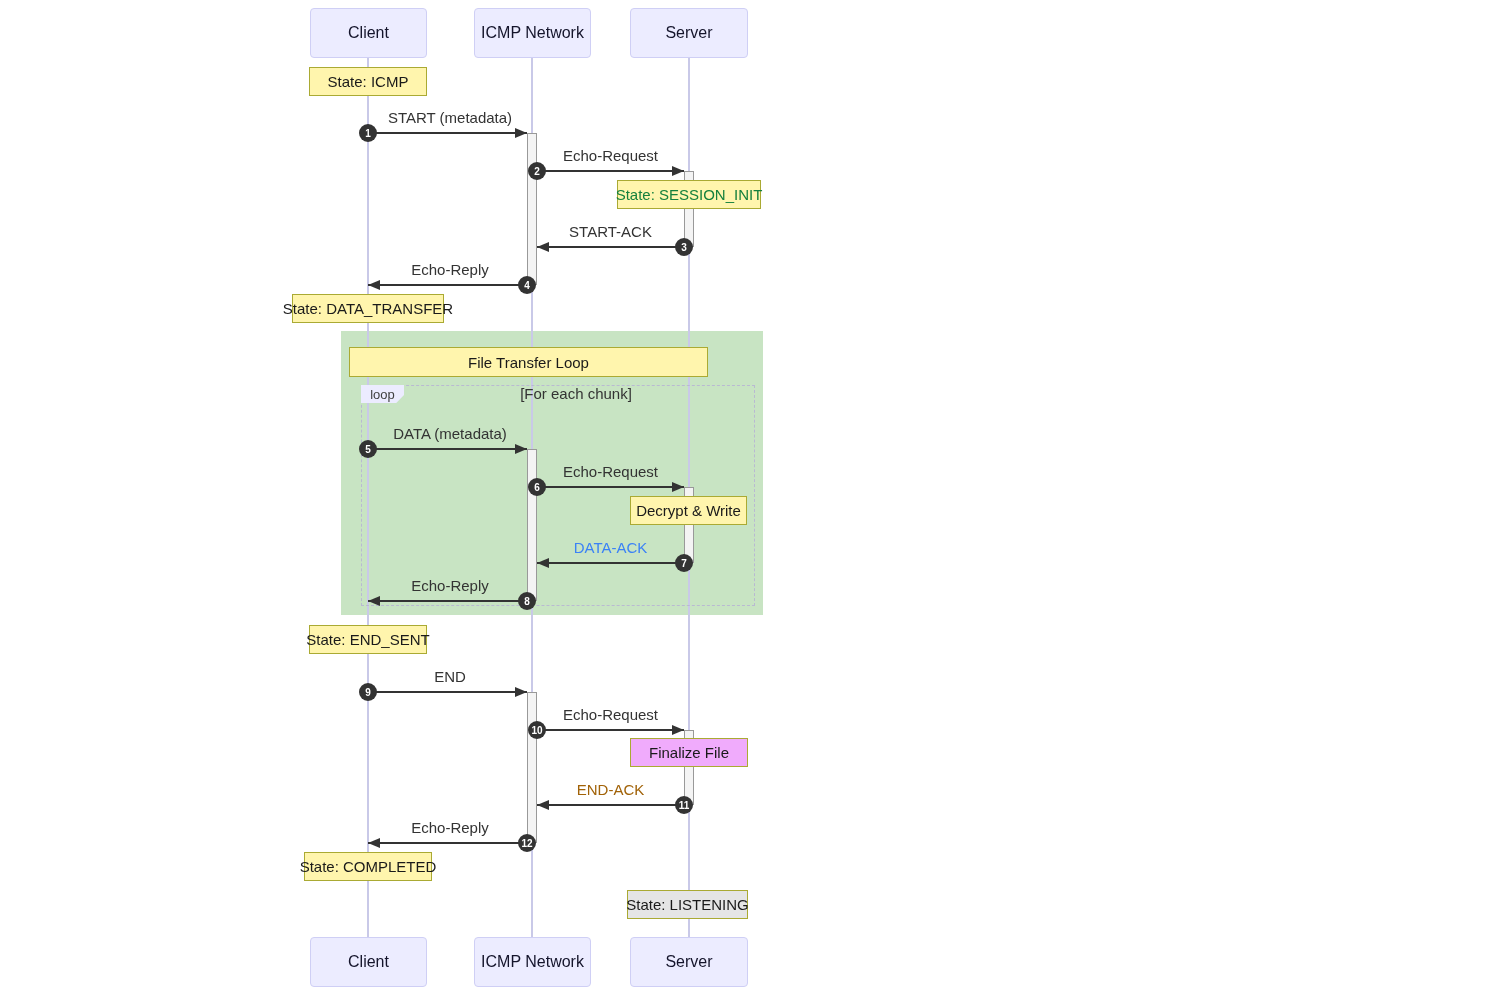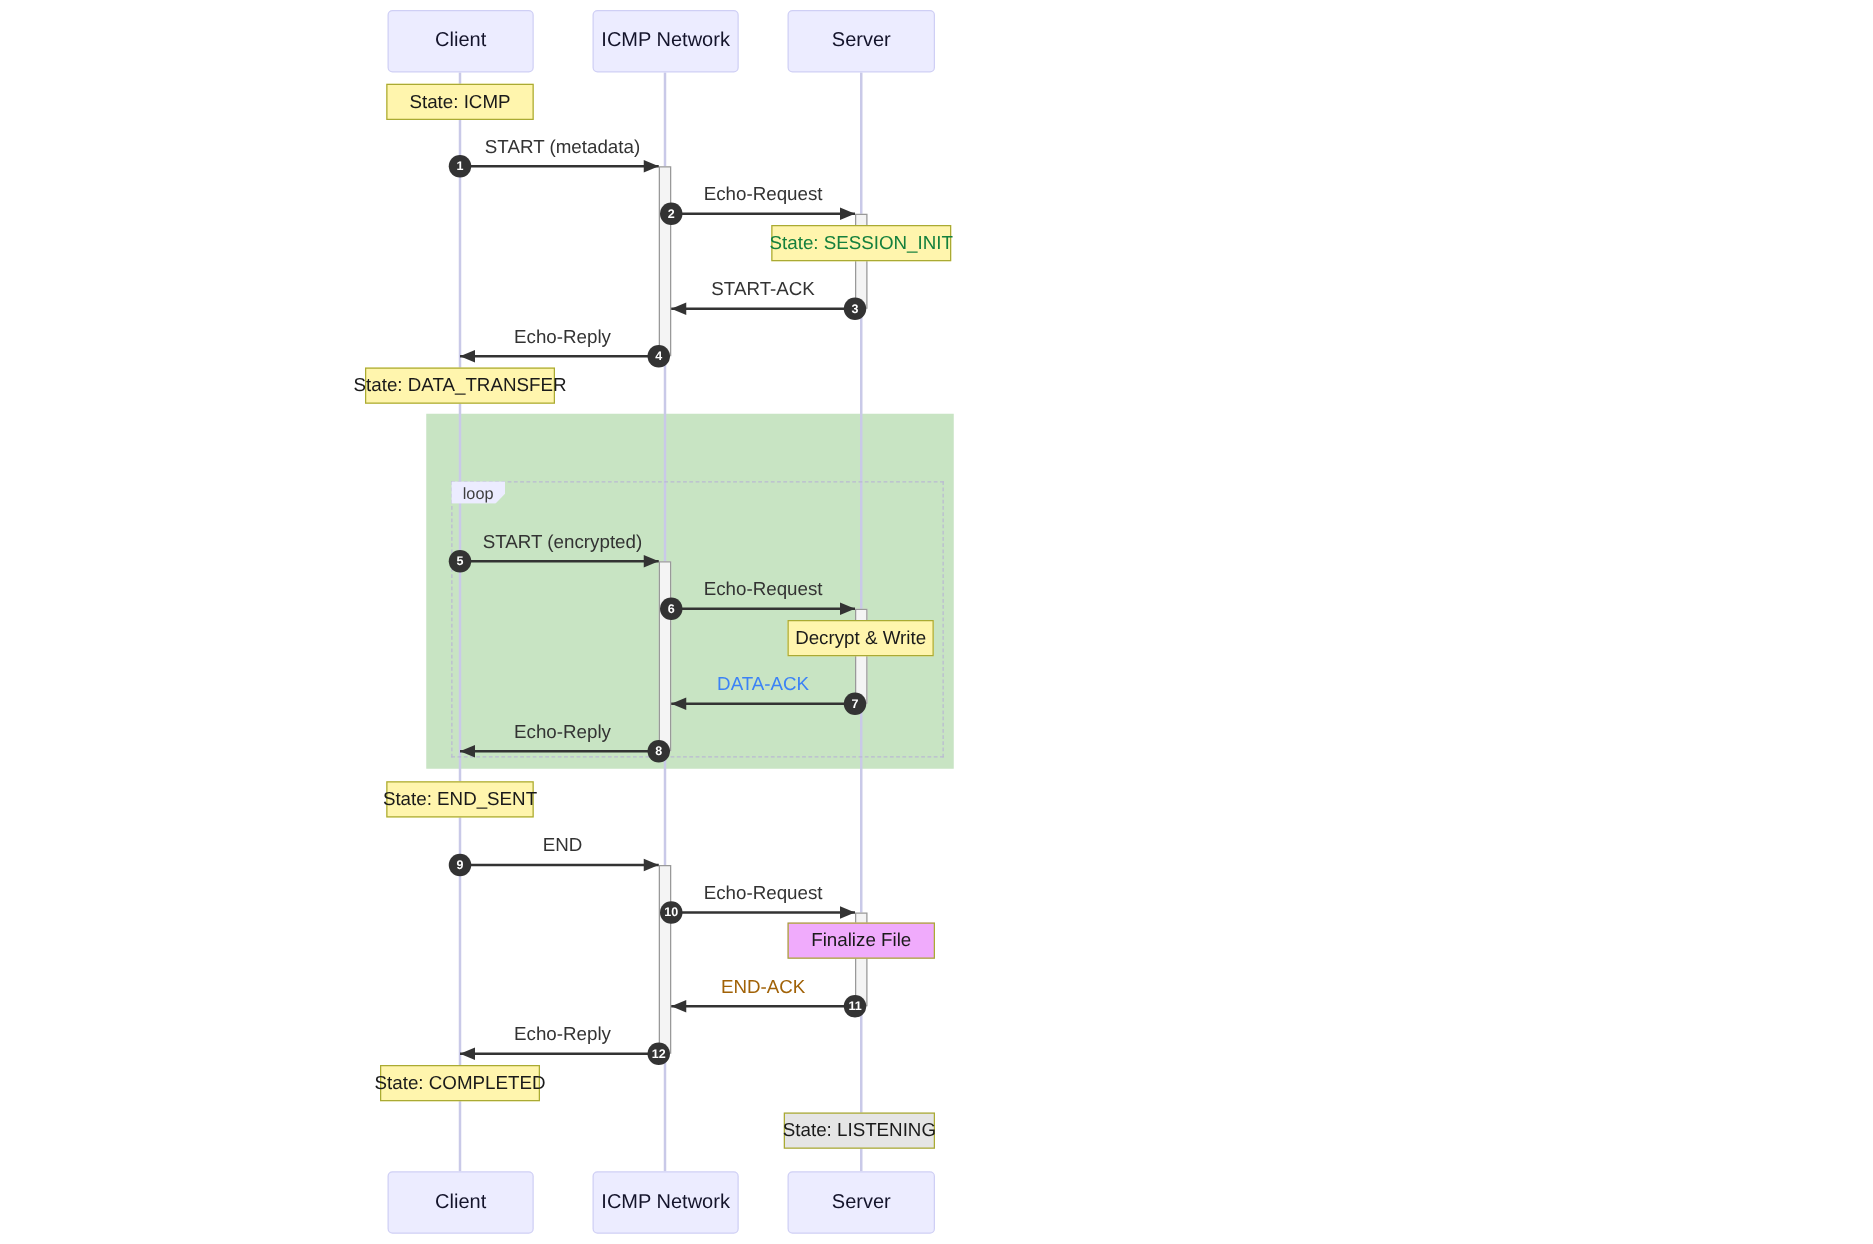--- a/index.html
+++ b/index.html
@@ -59,20 +59,21 @@
 </head>
 <body>
 
 <div id="stage">
     <div class="highlight" style="left: 341px; top: 331px; width: 422px; height: 284px; background: rgb(200, 228, 195);"></div>
     <div class="lifeline" style="left: 367px; top: 58px; width: 1.5px; height: 879px; background: rgb(201, 201, 232);"></div>
     <div class="lifeline" style="left: 531px; top: 58px; width: 1.5px; height: 879px; background: rgb(201, 201, 232);"></div>
     <div class="lifeline" style="left: 688px; top: 58px; width: 1.5px; height: 879px; background: rgb(201, 201, 232);"></div>
     <div class="loop-frame" style="left: 361px; top: 385px; width: 394px; height: 221px; border: 1.5px dashed rgb(185, 185, 210);"></div>
     <div class="loop-label" style="left: 361px; top: 385px; width: 43px; height: 18px; background: rgb(236, 236, 255); color: #404040;">loop</div>
+    <div class="loop-cond" style="left: 426px; top: 384px; width: 300px; height: 20px; line-height: 20px; color: rgb(51, 51, 51);">[For each chunk]</div>
     <div class="activation" style="left: 527px; top: 133px; width: 10px; height: 152px; background: rgb(244, 244, 244); border: 1px solid rgb(153, 153, 153);"></div>
     <div class="activation" style="left: 684px; top: 171px; width: 10px; height: 76px; background: rgb(244, 244, 244); border: 1px solid rgb(153, 153, 153);"></div>
     <div class="activation" style="left: 527px; top: 449px; width: 10px; height: 152px; background: rgb(244, 244, 244); border: 1px solid rgb(153, 153, 153);"></div>
     <div class="activation" style="left: 684px; top: 487px; width: 10px; height: 76px; background: rgb(244, 244, 244); border: 1px solid rgb(153, 153, 153);"></div>
     <div class="activation" style="left: 527px; top: 692px; width: 10px; height: 151px; background: rgb(244, 244, 244); border: 1px solid rgb(153, 153, 153);"></div>
     <div class="activation" style="left: 684px; top: 730px; width: 10px; height: 75px; background: rgb(244, 244, 244); border: 1px solid rgb(153, 153, 153);"></div>
     <div class="msg-line" style="left: 368px; top: 132px; width: 159px; height: 1.7px; background: rgb(51, 51, 51);"></div>
     <div class="msg-arrow" style="top: 127.5px; border-top: 5.5px solid transparent; border-bottom: 5.5px solid transparent; left: 515px; border-left: 12px solid rgb(51, 51, 51);"></div>
     <div class="msg-label" style="left: 320px; top: 108px; width: 260px; color: rgb(51, 51, 51);">START (metadata)</div>
     <div class="seq-num" style="left: 359px; top: 124px; background: rgb(51, 51, 51); color: rgb(255, 255, 255);">1</div>
@@ -83,21 +84,21 @@
     <div class="msg-line" style="left: 537px; top: 246px; width: 147px; height: 1.7px; background: rgb(51, 51, 51);"></div>
     <div class="msg-arrow" style="top: 241.5px; border-top: 5.5px solid transparent; border-bottom: 5.5px solid transparent; left: 537px; border-right: 12px solid rgb(51, 51, 51);"></div>
     <div class="msg-label" style="left: 480.5px; top: 222px; width: 260px; color: rgb(51, 51, 51);">START-ACK</div>
     <div class="seq-num" style="left: 675px; top: 238px; background: rgb(51, 51, 51); color: rgb(255, 255, 255);">3</div>
     <div class="msg-line" style="left: 368px; top: 284px; width: 159px; height: 1.7px; background: rgb(51, 51, 51);"></div>
     <div class="msg-arrow" style="top: 279.5px; border-top: 5.5px solid transparent; border-bottom: 5.5px solid transparent; left: 368px; border-right: 12px solid rgb(51, 51, 51);"></div>
     <div class="msg-label" style="left: 320px; top: 260px; width: 260px; color: rgb(51, 51, 51);">Echo-Reply</div>
     <div class="seq-num" style="left: 518px; top: 276px; background: rgb(51, 51, 51); color: rgb(255, 255, 255);">4</div>
     <div class="msg-line" style="left: 368px; top: 448px; width: 159px; height: 1.7px; background: rgb(51, 51, 51);"></div>
     <div class="msg-arrow" style="top: 443.5px; border-top: 5.5px solid transparent; border-bottom: 5.5px solid transparent; left: 515px; border-left: 12px solid rgb(51, 51, 51);"></div>
-    <div class="msg-label" style="left: 320px; top: 424px; width: 260px; color: rgb(51, 51, 51);">START (encrypted)</div>
+    <div class="msg-label" style="left: 320px; top: 424px; width: 260px; color: rgb(51, 51, 51);">DATA (metadata)</div>
     <div class="seq-num" style="left: 359px; top: 440px; background: rgb(51, 51, 51); color: rgb(255, 255, 255);">5</div>
     <div class="msg-line" style="left: 537px; top: 486px; width: 147px; height: 1.7px; background: rgb(51, 51, 51);"></div>
     <div class="msg-arrow" style="top: 481.5px; border-top: 5.5px solid transparent; border-bottom: 5.5px solid transparent; left: 672px; border-left: 12px solid rgb(51, 51, 51);"></div>
     <div class="msg-label" style="left: 480.5px; top: 462px; width: 260px; color: rgb(51, 51, 51);">Echo-Request</div>
     <div class="seq-num" style="left: 528px; top: 478px; background: rgb(51, 51, 51); color: rgb(255, 255, 255);">6</div>
     <div class="msg-line" style="left: 537px; top: 562px; width: 147px; height: 1.7px; background: rgb(51, 51, 51);"></div>
     <div class="msg-arrow" style="top: 557.5px; border-top: 5.5px solid transparent; border-bottom: 5.5px solid transparent; left: 537px; border-right: 12px solid rgb(51, 51, 51);"></div>
     <div class="msg-label" style="left: 480.5px; top: 538px; width: 260px; color: #3b82f6;">DATA-ACK</div>
     <div class="seq-num" style="left: 675px; top: 554px; background: rgb(51, 51, 51); color: rgb(255, 255, 255);">7</div>
     <div class="msg-line" style="left: 368px; top: 600px; width: 159px; height: 1.7px; background: rgb(51, 51, 51);"></div>
@@ -116,20 +117,21 @@
     <div class="msg-arrow" style="top: 799.5px; border-top: 5.5px solid transparent; border-bottom: 5.5px solid transparent; left: 537px; border-right: 12px solid rgb(51, 51, 51);"></div>
     <div class="msg-label" style="left: 480.5px; top: 780px; width: 260px; color: #a16207;">END-ACK</div>
     <div class="seq-num" style="left: 675px; top: 796px; background: rgb(51, 51, 51); color: rgb(255, 255, 255);">11</div>
     <div class="msg-line" style="left: 368px; top: 842px; width: 159px; height: 1.7px; background: rgb(51, 51, 51);"></div>
     <div class="msg-arrow" style="top: 837.5px; border-top: 5.5px solid transparent; border-bottom: 5.5px solid transparent; left: 368px; border-right: 12px solid rgb(51, 51, 51);"></div>
     <div class="msg-label" style="left: 320px; top: 818px; width: 260px; color: rgb(51, 51, 51);">Echo-Reply</div>
     <div class="seq-num" style="left: 518px; top: 834px; background: rgb(51, 51, 51); color: rgb(255, 255, 255);">12</div>
     <div class="note" style="left: 309px; top: 67px; width: 118px; height: 29px; background: rgb(255, 245, 173); border: 1px solid rgb(170, 170, 51); color: rgb(26, 26, 26);">State: ICMP</div>
     <div class="note" style="left: 617px; top: 180px; width: 144px; height: 29px; background: rgb(255, 245, 173); border: 1px solid rgb(170, 170, 51); color: #15803d;">State: SESSION_INIT</div>
     <div class="note" style="left: 292px; top: 294px; width: 152px; height: 29px; background: rgb(255, 245, 173); border: 1px solid rgb(170, 170, 51); color: rgb(26, 26, 26);">State: DATA_TRANSFER</div>
+    <div class="note" style="left: 349px; top: 347px; width: 359px; height: 30px; background: rgb(255, 245, 173); border: 1px solid rgb(170, 170, 51); color: rgb(26, 26, 26);">File Transfer Loop</div>
     <div class="note" style="left: 630px; top: 496px; width: 117px; height: 29px; background: rgb(255, 245, 173); border: 1px solid rgb(170, 170, 51); color: rgb(26, 26, 26);">Decrypt &amp; Write</div>
     <div class="note" style="left: 309px; top: 625px; width: 118px; height: 29px; background: rgb(255, 245, 173); border: 1px solid rgb(170, 170, 51); color: rgb(26, 26, 26);">State: END_SENT</div>
     <div class="note" style="left: 630px; top: 738px; width: 118px; height: 29px; background: #f0abfc; border: 1px solid rgb(170, 170, 51); color: rgb(26, 26, 26);">Finalize File</div>
     <div class="note" style="left: 304px; top: 852px; width: 128px; height: 29px; background: rgb(255, 245, 173); border: 1px solid rgb(170, 170, 51); color: rgb(26, 26, 26);">State: COMPLETED</div>
     <div class="note" style="left: 627px; top: 890px; width: 121px; height: 29px; background: #e5e5e5; border: 1px solid rgb(170, 170, 51); color: rgb(26, 26, 26);">State: LISTENING</div>
     <div class="actor-box" style="left: 310px; top: 8px; width: 117px; height: 50px; background: rgb(236, 236, 255); border: 1px solid rgb(207, 207, 245); color: rgb(20, 20, 43);">Client</div>
     <div class="actor-box" style="left: 310px; top: 937px; width: 117px; height: 50px; background: rgb(236, 236, 255); border: 1px solid rgb(207, 207, 245); color: rgb(20, 20, 43);">Client</div>
     <div class="actor-box" style="left: 474px; top: 8px; width: 117px; height: 50px; background: rgb(236, 236, 255); border: 1px solid rgb(207, 207, 245); color: rgb(20, 20, 43);">ICMP Network</div>
     <div class="actor-box" style="left: 474px; top: 937px; width: 117px; height: 50px; background: rgb(236, 236, 255); border: 1px solid rgb(207, 207, 245); color: rgb(20, 20, 43);">ICMP Network</div>
     <div class="actor-box" style="left: 630px; top: 8px; width: 118px; height: 50px; background: rgb(236, 236, 255); border: 1px solid rgb(207, 207, 245); color: rgb(20, 20, 43);">Server</div>

